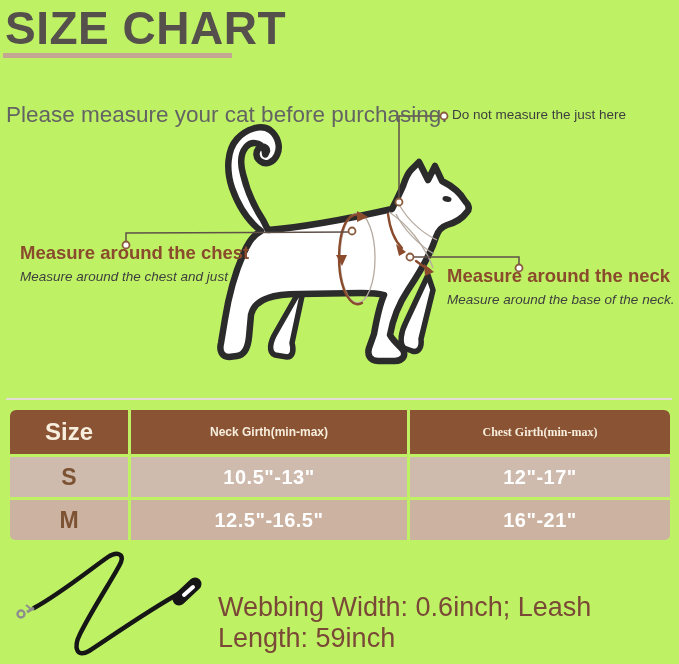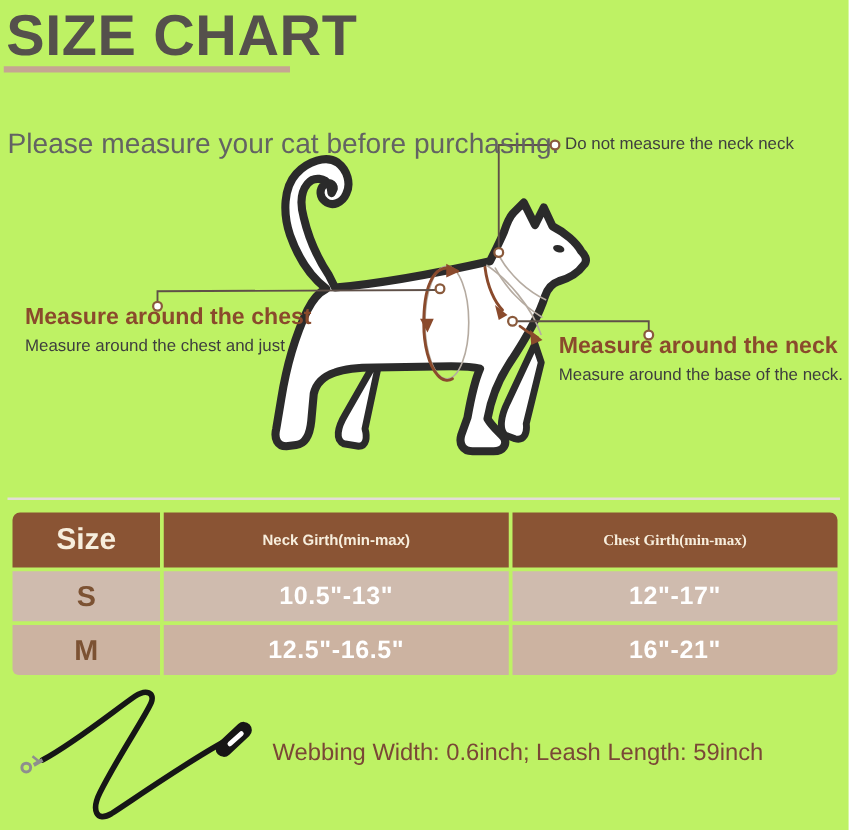--- a/index.html
+++ b/index.html
@@ -11,38 +11,38 @@
   .title{left:5px;top:4px;font-size:46px;font-weight:700;letter-spacing:.5px;
          color:#55504c;line-height:1.05;}
   .divider{position:absolute;left:3px;top:53px;width:229px;height:5px;background:#c5a692;z-index:1;}
   .subtitle{left:6px;top:74px;font-size:22.5px;color:#636363;margin-top:28px;}
 
   .ann-dnm{left:452px;top:107px;font-size:13.5px;color:#3e3e3e;}
   .ann{width:240px;}
   .ann-chest{left:20px;top:243px;}
   .ann-neck{left:447px;top:266px;}
   .ann-title{font-size:18.5px;font-weight:700;color:#8a4a2c;line-height:1.1;}
-  .ann-desc{margin-top:5px;font-size:13.5px;line-height:17px;color:#3e3e3e;}
+  .ann-desc{margin-top:5px;font-size:13.5px;line-height:17px;color:#3e3e3e;font-style:italic;}
 
   .preline{position:absolute;left:6px;top:398px;width:666px;height:2px;background:#e3ddd6;z-index:1;}
 
   .tbl{position:absolute;left:10px;top:410px;width:568px;z-index:2;
        display:grid;grid-template-columns:118px 276px 260px;grid-template-rows:44px 40px 40px;gap:3px;border-radius:23px;}
   .cell{display:flex;align-items:center;justify-content:center;}
   .head{background:#8a5434;color:#f7eedd;font-weight:700;font-size:12px;}
   .head-size{font-size:24px;border-top-left-radius:6px;}
   .head-last{border-top-right-radius:6px;font-family:Liberation Serif, serif;}
   .rs{background:#cfbbae;}
   .rm{background:#ccb3a1;}
   .sz{font-size:23px;font-weight:700;color:#7c5233;}
   .val{font-size:20px;font-weight:700;color:#ffffff;letter-spacing:.5px;}
   .corner-bl{border-bottom-left-radius:5px;}
   .corner-br{border-bottom-right-radius:5px;}
 
-  .leash-note{left:218px;top:592px;font-size:19px;color:#7a4836;}
+  .leash-note{left:218px;top:592px;font-size:27px;color:#7a4836;}
 </style>
 </head>
 <body>
 
 <div class="page">
 
   <svg class="art" width="679" height="664" viewBox="0 0 679 664">
 
     <g>
 
@@ -136,21 +136,21 @@
         <circle cx="21" cy="614" r="3.5" stroke-width="2.4"></circle>
         <line x1="26" y1="605" x2="31" y2="609" stroke-width="2"></line>
       </g>
     </g>
   </svg>
 
   <div class="txt title">SIZE CHART</div>
   <div class="divider"></div>
   <div class="txt subtitle">Please measure your cat before purchasing.</div>
 
-  <div class="txt ann-dnm">Do not measure the neck neck</div>
+  <div class="txt ann-dnm">Do not measure the just here</div>
 
   <div class="txt ann ann-chest">
     <div class="ann-title">Measure around the chest</div>
     <div class="ann-desc">
       <div>Measure around the chest and just</div>
     </div>
   </div>
 
   <div class="txt ann ann-neck">
     <div class="ann-title">Measure around the neck</div>

